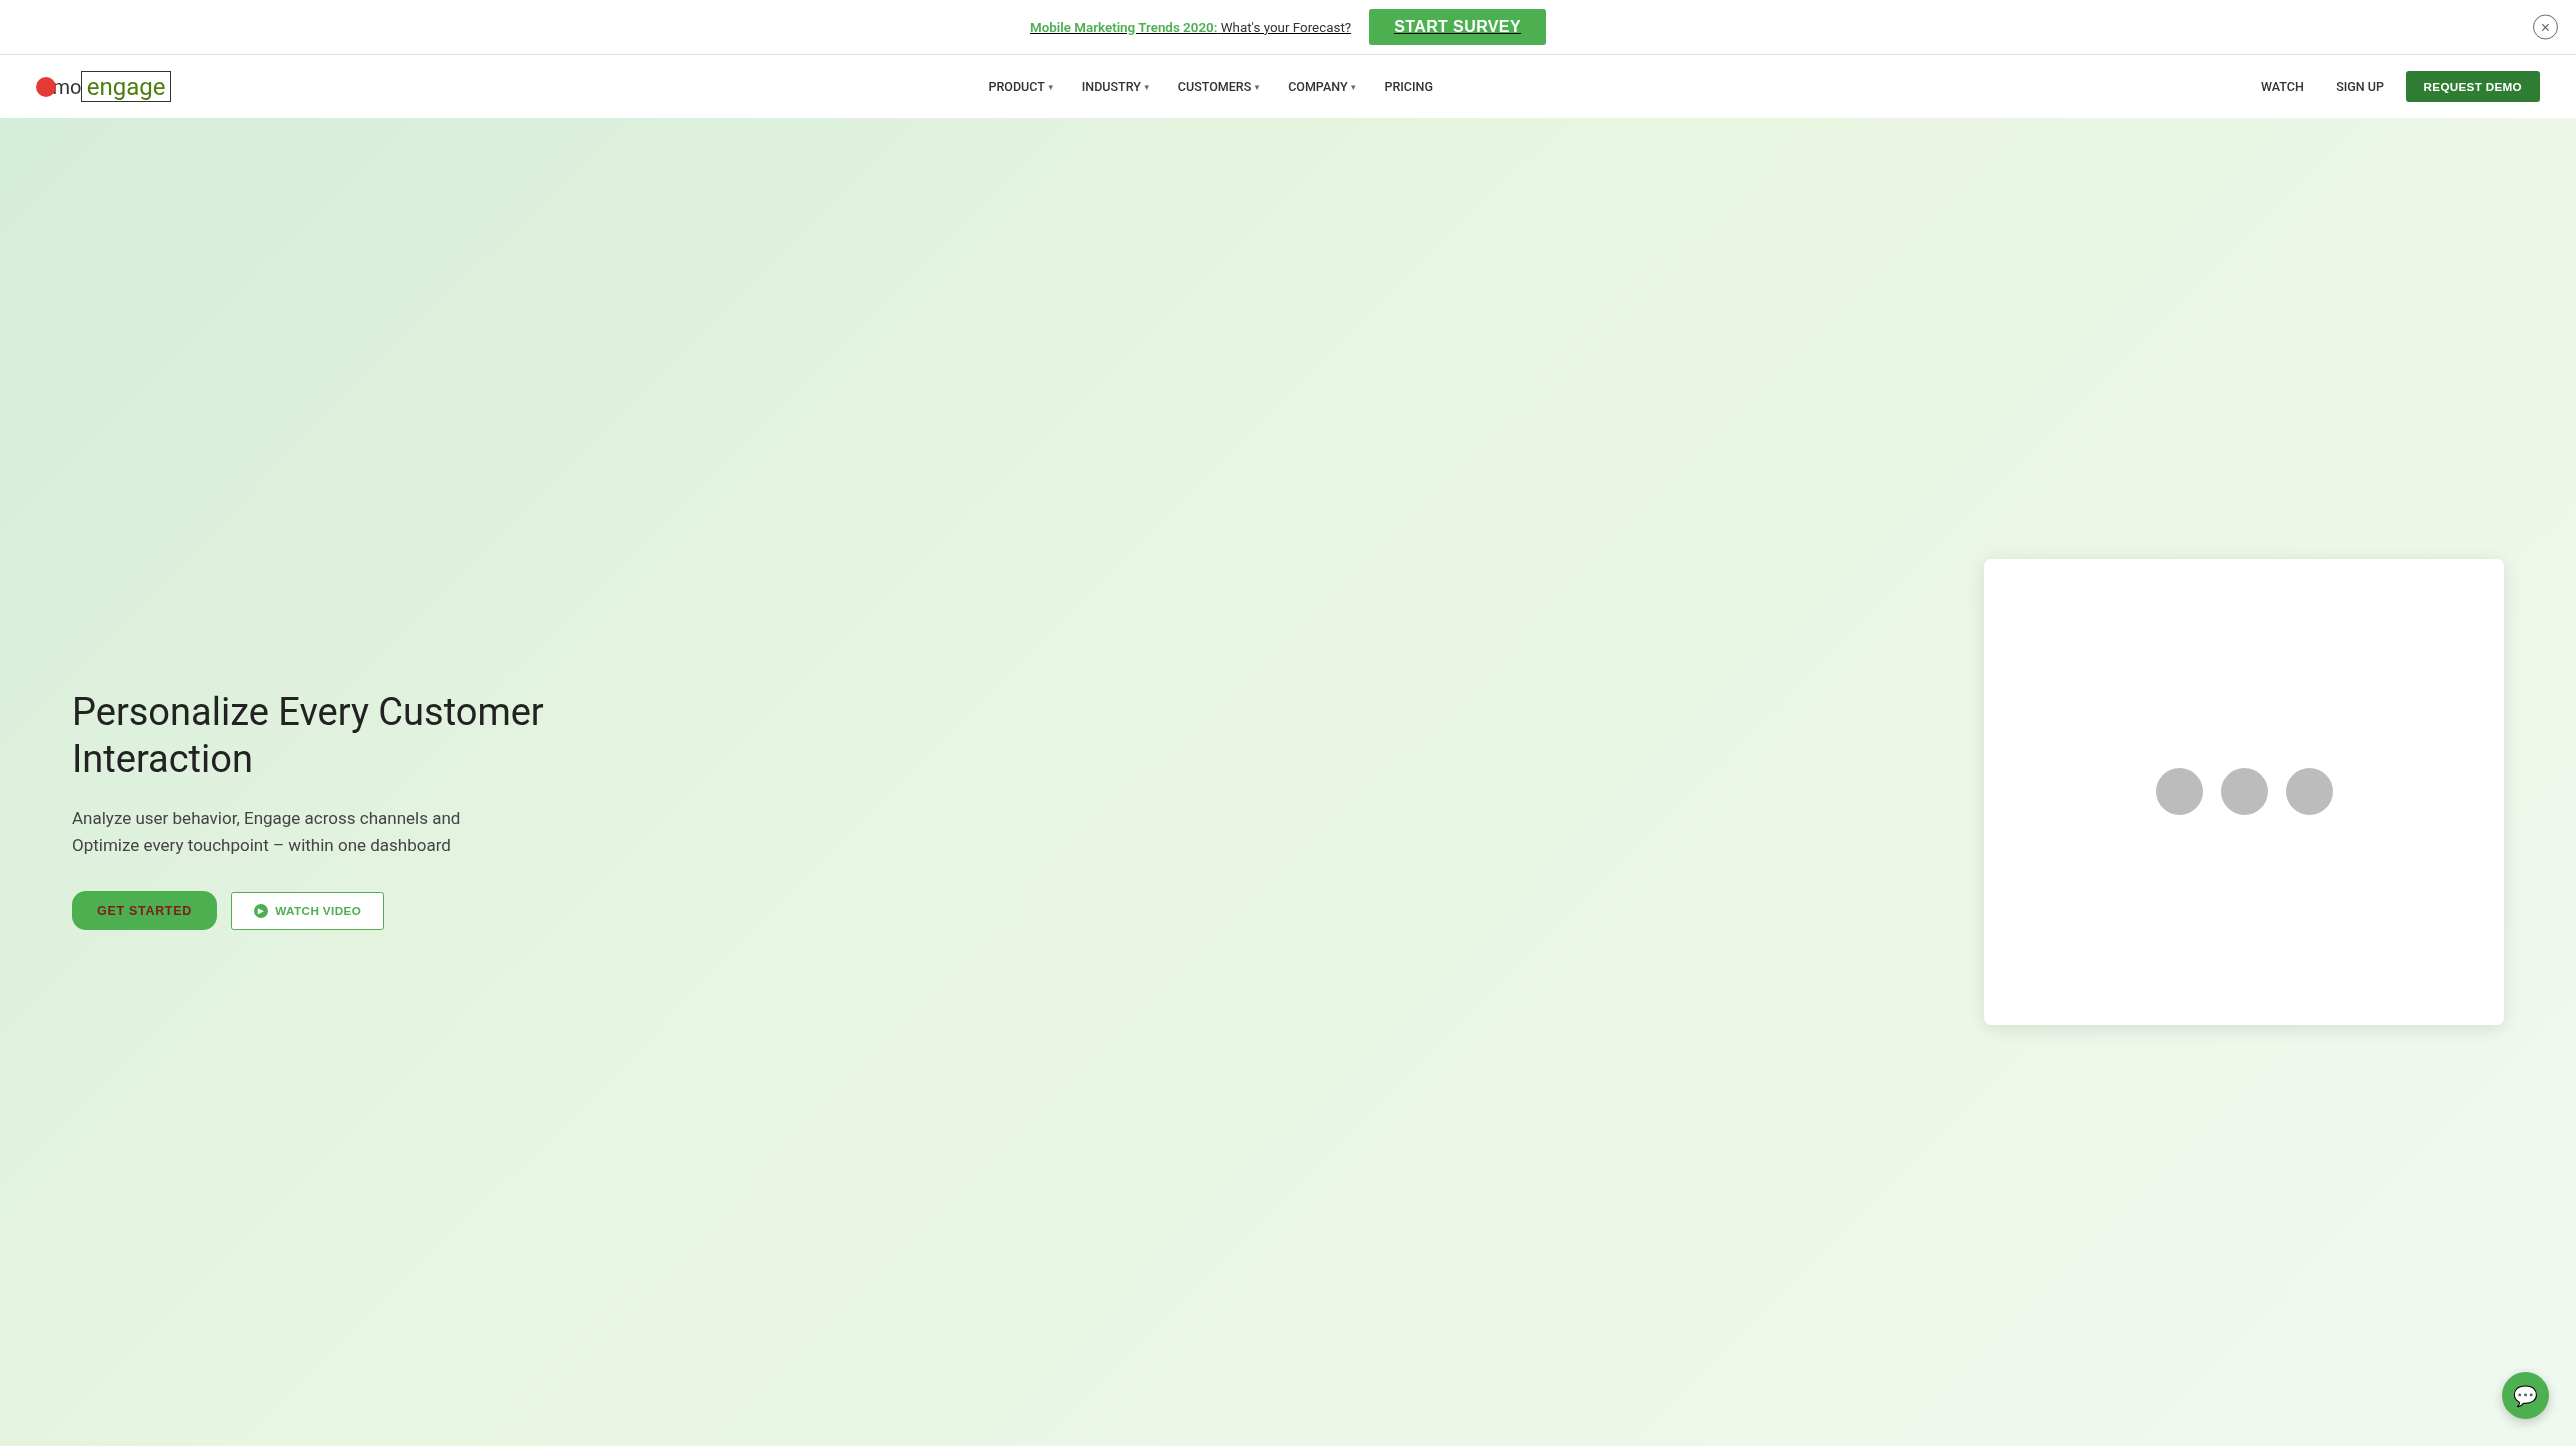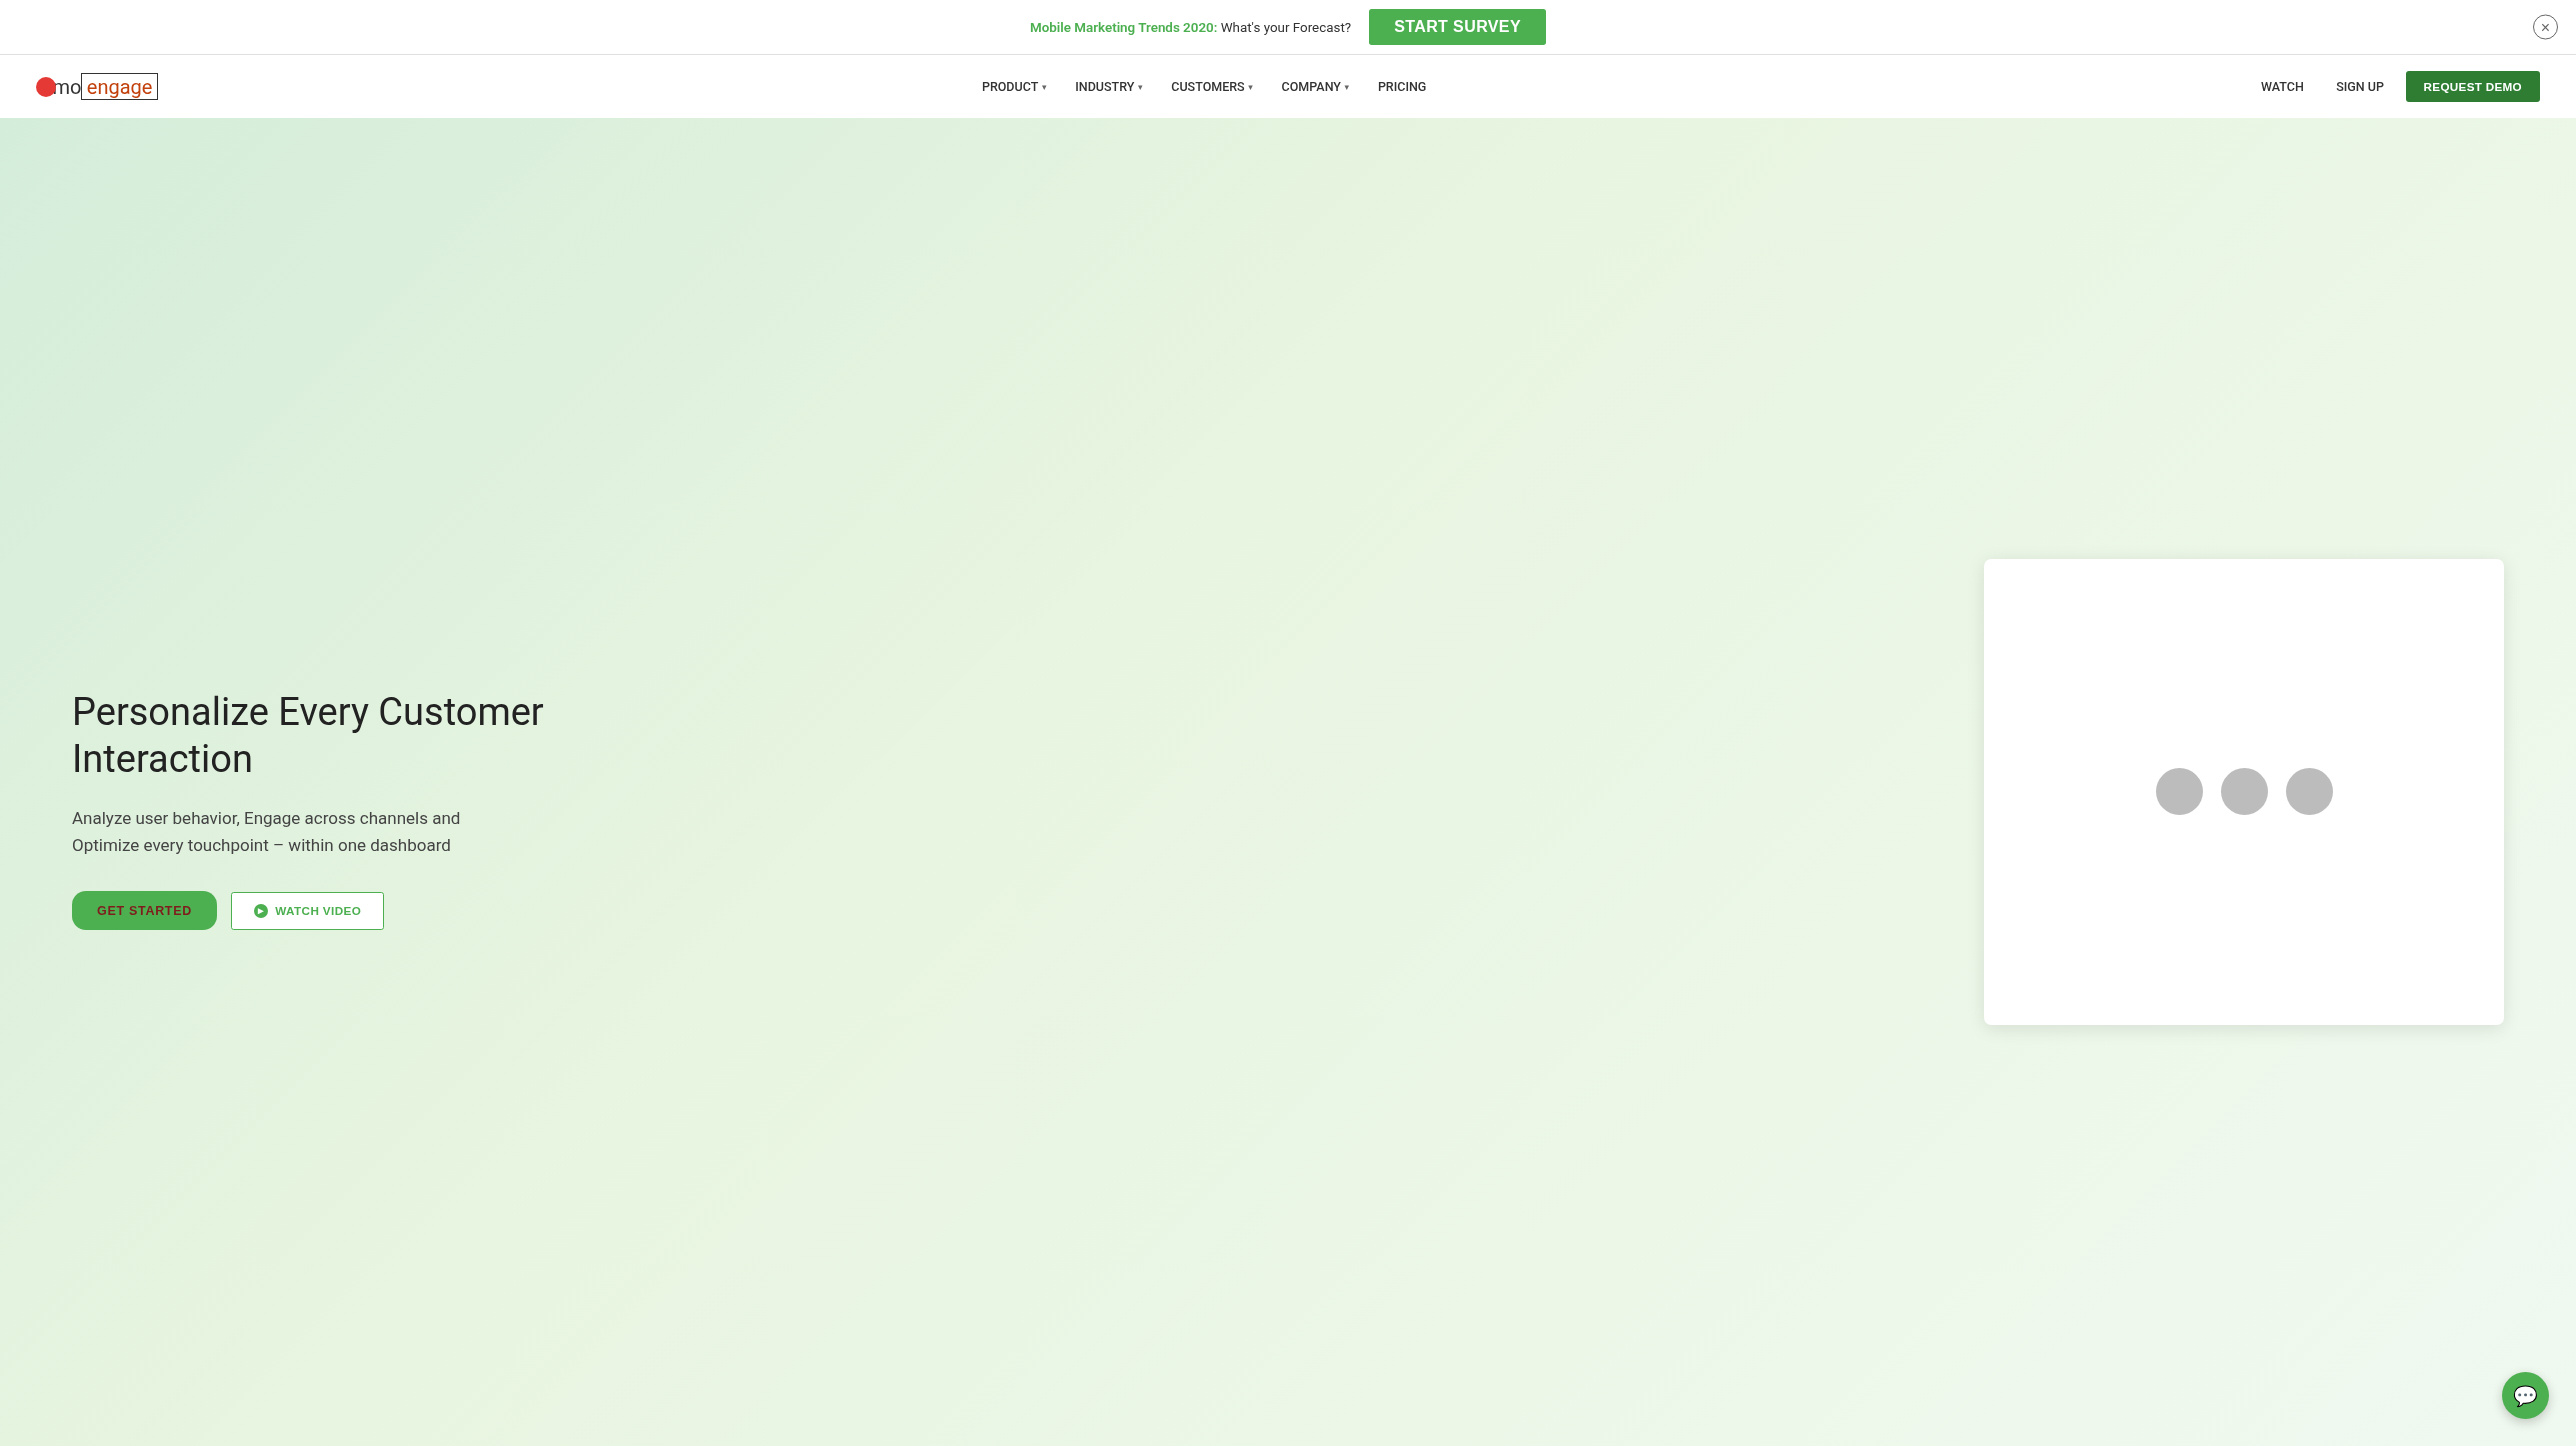--- a/index.html
+++ b/index.html
@@ -18,20 +18,21 @@
     
     .announcement-bar {
       background-color: #ffffff;
       border-bottom: 0.9px solid #e0e0e0;
       padding: 9px 18px;
       display: flex;
       align-items: center;
       justify-content: center;
       gap: 18px;
       position: relative;
+      text-decoration: underline;
     }
 
     .announcement-text {
       font-size: 13.4px;
       color: #333;
     }
 
     .announcement-text .highlight {
       color: #4caf50;
       font-weight: 600;
@@ -301,22 +302,22 @@
 
     .logo-name {
       font-size: 20px;
       font-weight: 400;
       color: #333;
     }
 
     .logo-box {
       border: 1.8px solid #333;
       padding: 0.9px 4.5px;
-      font-size: 20px;
-      color: #c2410c;
+      font-size: 24px;
+      color: #4d7c0f;
       text-align: center;
     }
   </style>
 </head>
 <body>
 
 <div class="announcement-bar">
   <span class="announcement-text">
     <span class="highlight">Mobile Marketing Trends 2020:</span>
     <span> What's your Forecast?</span>

